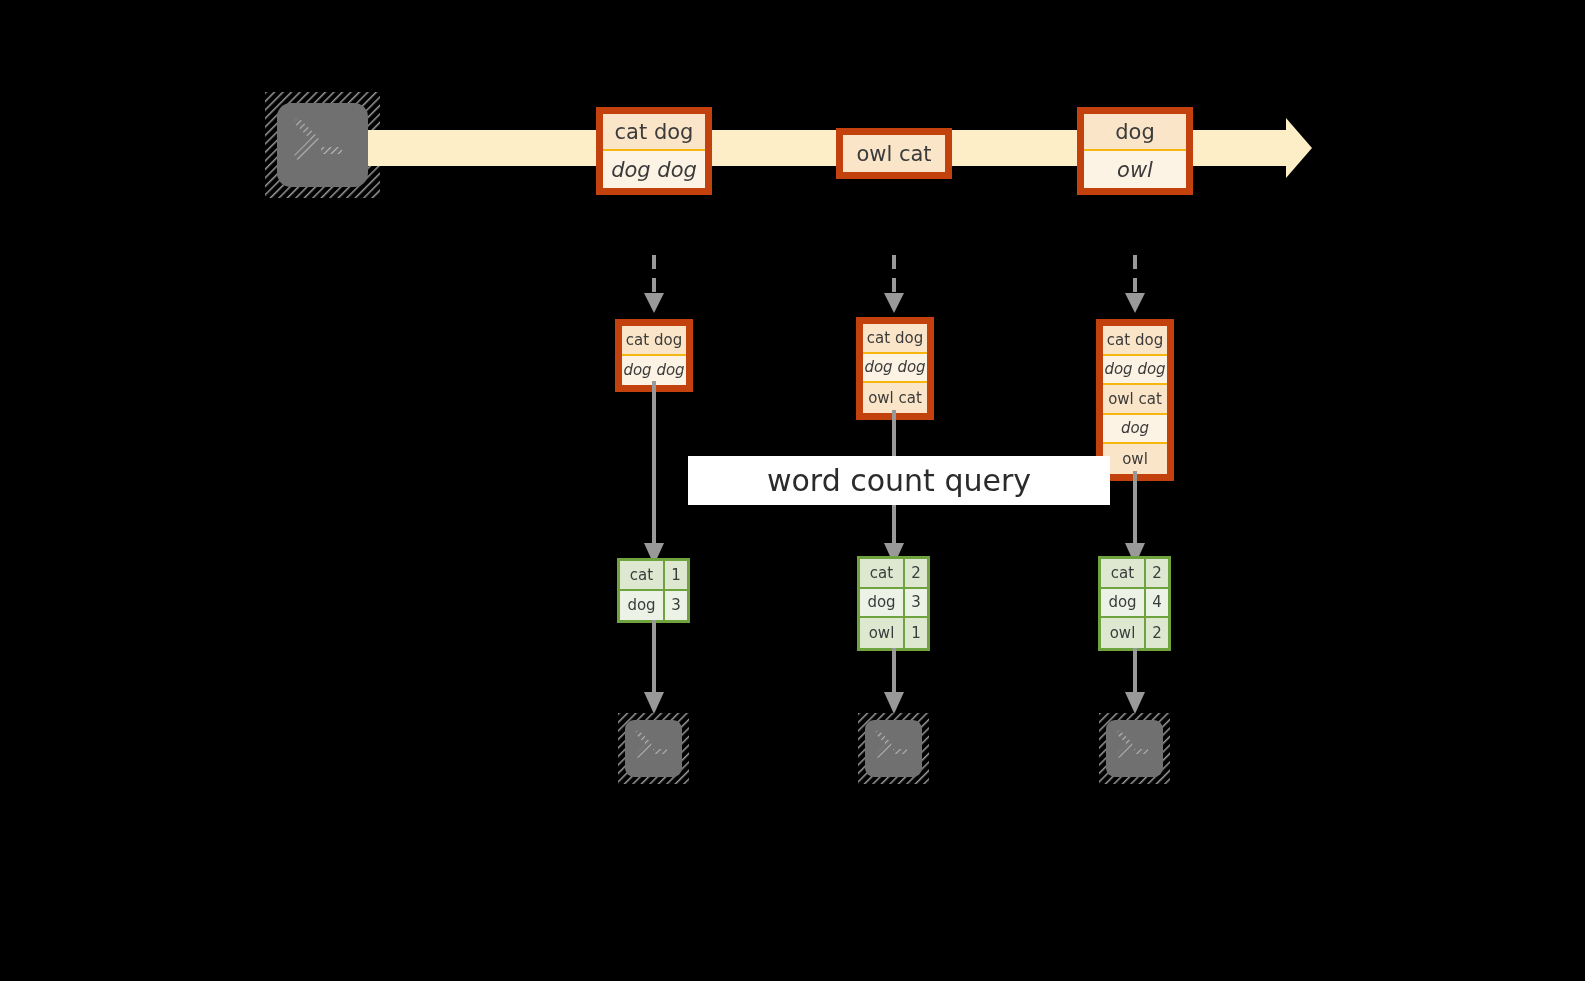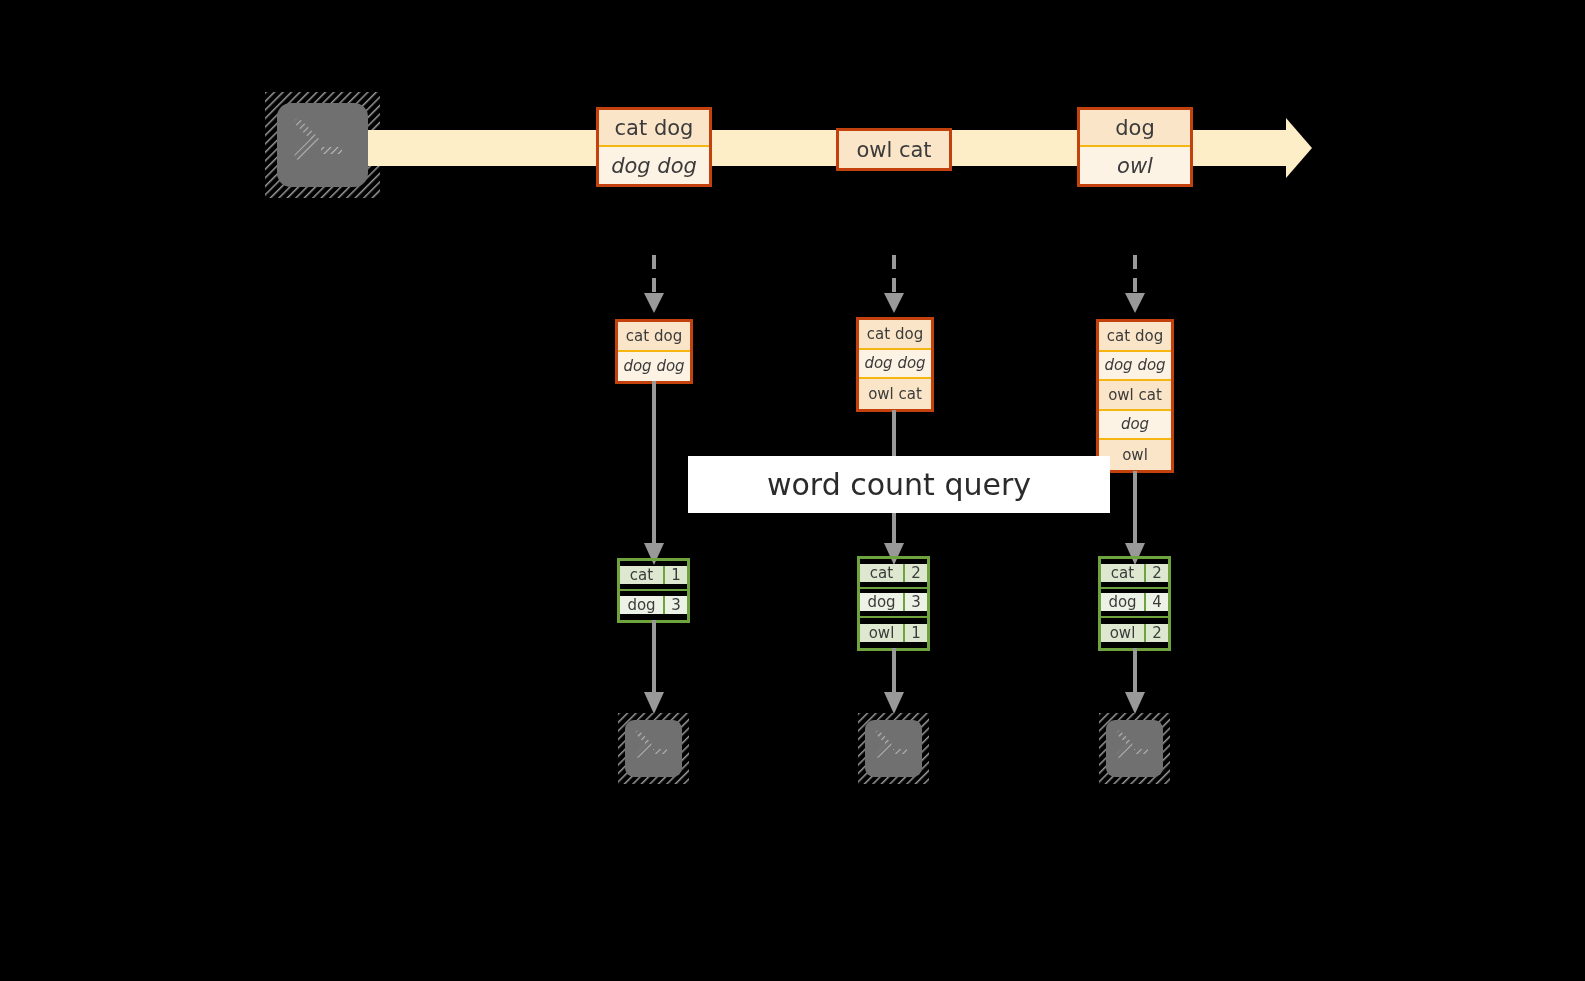--- a/index.html
+++ b/index.html
@@ -5,38 +5,38 @@
   html,body{margin:0;padding:0;background:#000;}
   body{width:1585px;height:981px;position:relative;overflow:hidden;
        font-family:"DejaVu Sans","Liberation Sans",sans-serif;}
   .stage{position:absolute;left:0;top:0;width:1585px;height:981px;}
 
   
   .stream-band{position:absolute;background:#fdeec8;}
   .stream-head{position:absolute;width:0;height:0;}
 
   
-  .rec-stack{position:absolute;border:3px solid #c2410c;box-sizing:border-box;
+  .rec-stack{position:absolute;border:7px solid #c2410c;box-sizing:border-box;
              background:#a3a3a3;}
   .rec-row{box-sizing:border-box;display:flex;align-items:center;
            justify-content:center;color:#3b3b3b;white-space:nowrap;
            border-bottom:2px solid #f5b60f;overflow:hidden;}
   .rec-row:last-child{border-bottom:none;}
   .rec-row.dark{background:#fae5c8;}
   .rec-row.light{background:#fdf3e5;font-style:italic;}
 
   
   .rec-stack.big .rec-row{height:37px;font-size:21px;}
   
   .rec-stack.small .rec-row{height:29.5px;font-size:15px;}
 
   
   .tbl{position:absolute;border:3px solid #6fa33e;box-sizing:border-box;}
   .tbl-row{display:flex;box-sizing:border-box;height:29.5px;
-           border-bottom:2px solid #6fa33e;align-items:center;}
+           border-bottom:2px solid #6fa33e;}
   .tbl-row:last-child{border-bottom:none;}
   .tbl-row.dark .c{background:#dee8d1;}
   .tbl-row.light .c{background:#edf2e6;}
   .c{box-sizing:border-box;display:flex;align-items:center;
      justify-content:center;color:#3b3b3b;font-size:15px;}
   .c.word{flex:0 0 45px;border-right:2px solid #6fa33e;}
   .c.cnt{flex:1 1 auto;}
 
   
   .conn{position:absolute;}
@@ -142,21 +142,21 @@
       <polygon points="15,155 5,133 25,133" fill="#999999"></polygon>
     </svg>
   </div>
   <div class="conn" style="left:1120px;top:471px;width:30px;height:95px;">
     <svg width="30" height="95" viewBox="0 0 30 95">
       <line x1="15" y1="0" x2="15" y2="78" stroke="#999999" stroke-width="4"></line>
       <polygon points="15,94 5,72 25,72" fill="#999999"></polygon>
     </svg>
   </div>
 
-  <div class="banner" style="left:688px;top:456px;width:422px;height:57px;font-size:30px;text-align:right;">word count query</div>
+  <div class="banner" style="left:688px;top:456px;width:422px;height:49px;font-size:30px;text-align:right;">word count query</div>
 
   <div class="tbl" id="res0" style="left:617px;top:558px;width:73px;">
       <div class="tbl-row dark">
         <div class="c word">cat</div>
         <div class="c cnt">1</div>
       </div>
       <div class="tbl-row light">
         <div class="c word">dog</div>
         <div class="c cnt">3</div>
       </div>

